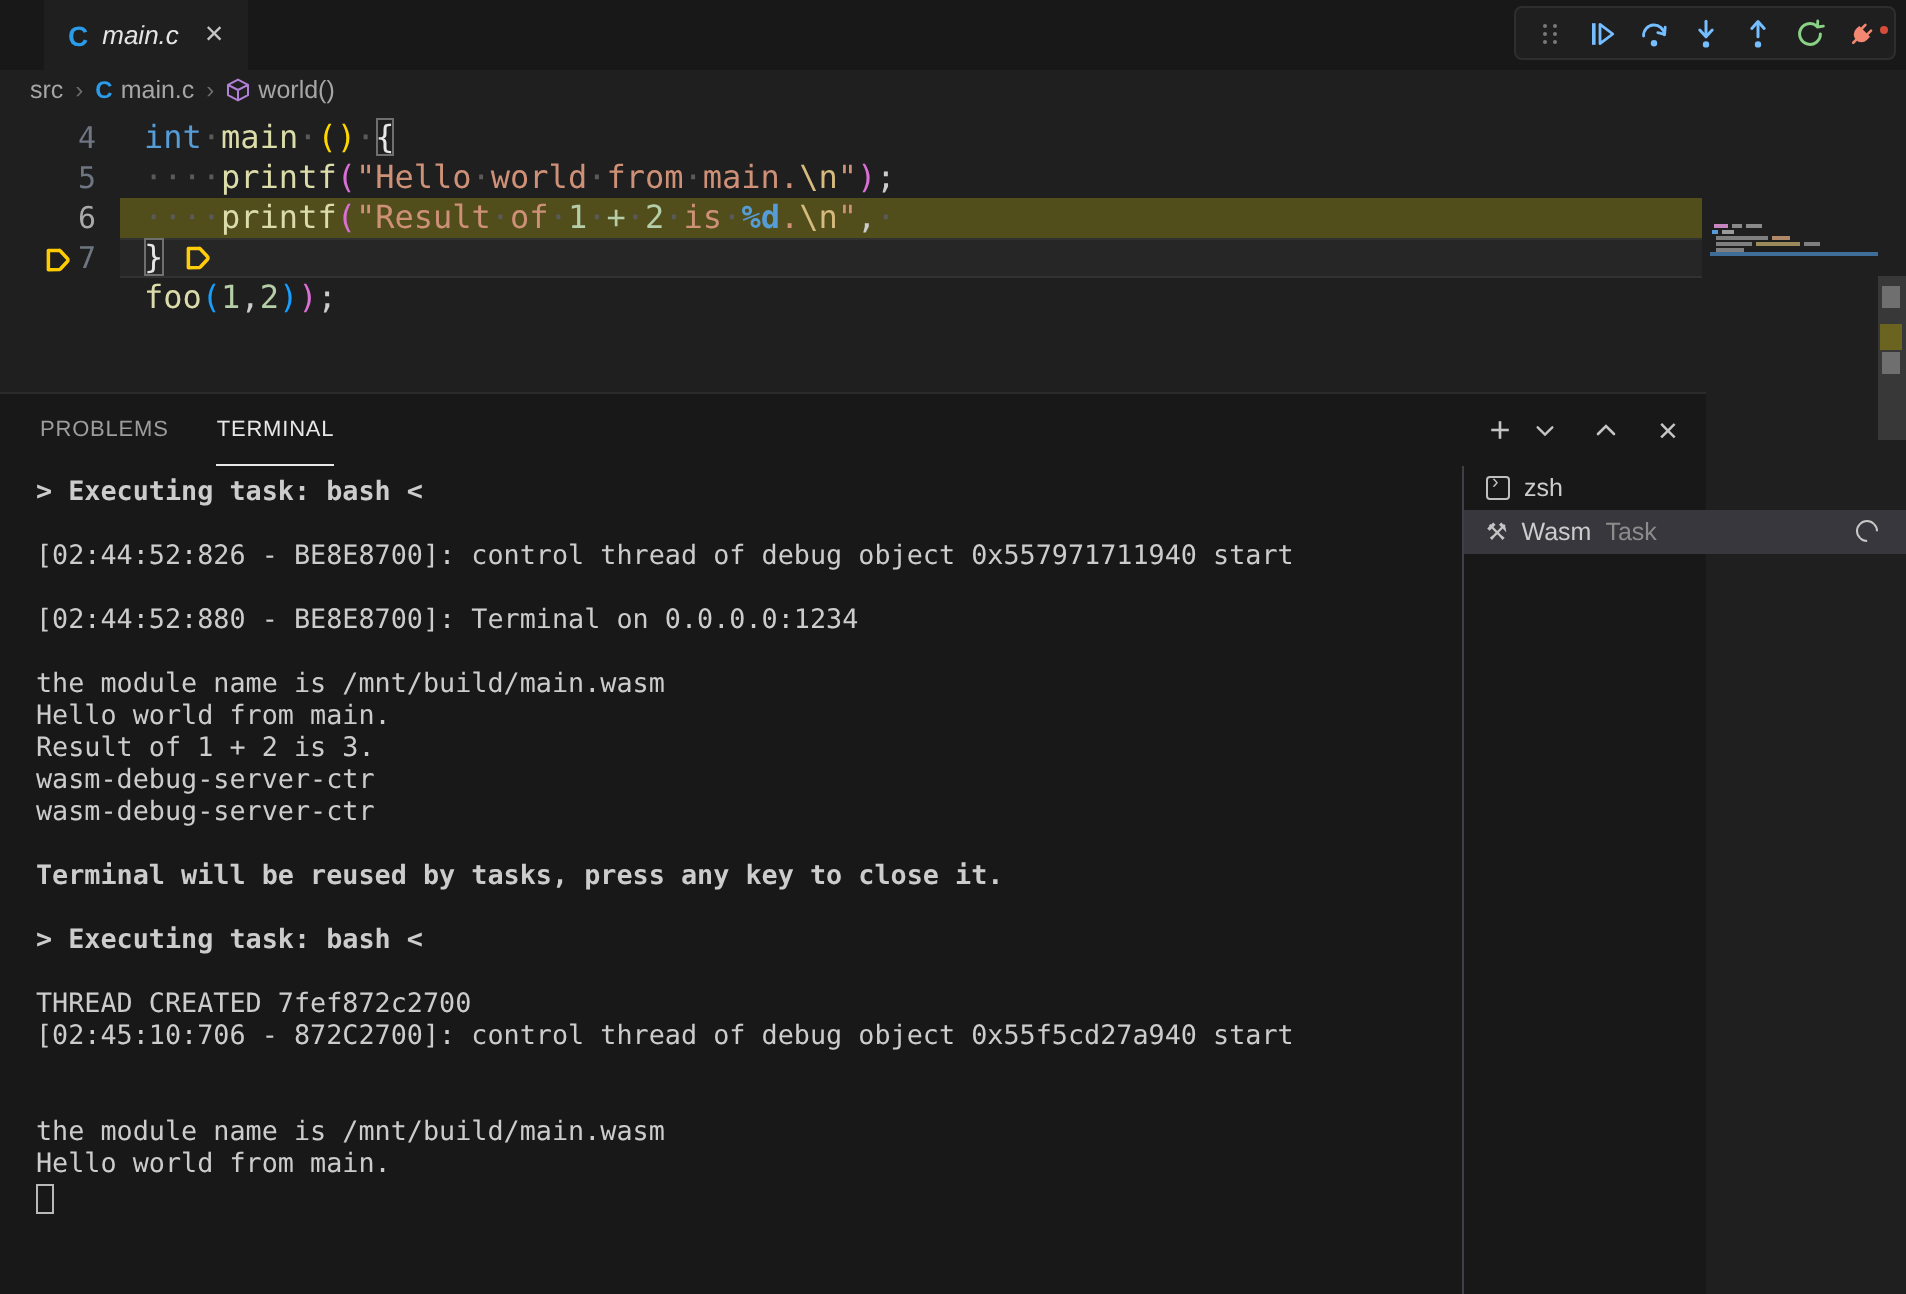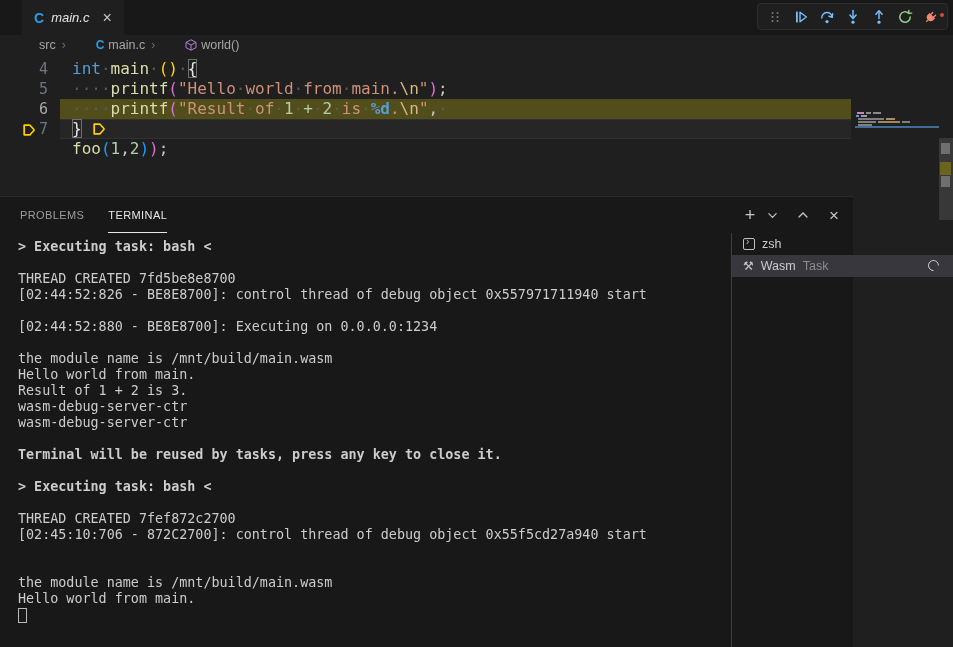--- a/index.html
+++ b/index.html
@@ -22,21 +22,21 @@
   .dbg-btn { width:23px; height:23px; display:flex; align-items:center; justify-content:center;
              border-radius:4px; cursor:pointer; }
   .red-dot { position:absolute; left:940px; top:13px; width:4px; height:4px; border-radius:50%;
              background:#D64C3C; }
 
   
   .breadcrumbs { position:absolute; left:0; top:35px; width:953px; height:20px; background:#1F1F1F;
                  display:flex; align-items:center; padding-left:15px; gap:6px;
                  font-size:12.5px; color:#A6A6A6; }
   .bc-sep { color:#6d6d6d; font-size:12px; }
-  .bc-item { display:flex; align-items:center; gap:4px; cursor:pointer;margin-left:24px; }
+  .bc-item { display:flex; align-items:center; gap:4px; cursor:pointer; }
   .bc-c { font-size:12px; }
 
   
   .editor { position:absolute; left:0; top:55px; width:953px; height:141px; background:#1F1F1F;
             font-family:"DejaVu Sans Mono", monospace; font-size:16px; }
   .code-rows { position:absolute; left:0; top:4px; width:953px; }
   .code-row { position:relative; height:20px; line-height:20px; white-space:pre; }
   .row-hl { position:absolute; left:60px; top:0; width:791px; height:20px; background:#514E1C; }
   .row-cur { position:absolute; left:60px; top:0; width:791px; height:20px;
              background:rgba(255,255,255,0.035); border-top:1px solid rgba(255,255,255,0.05);
@@ -246,24 +246,23 @@
               <path d="M2 8 L6 4 L10 8" fill="none" stroke="#C5C5C5" stroke-width="1.3" stroke-linecap="round"></path>
             </svg>
         </span>
         <span class="pact" style="font-size:17px;">×</span>
       </div>
     </div>
 
     <div class="term-out" id="term-out">
         <div class="t-line bold">&gt; Executing task: bash &lt;</div>
         <div class="t-line"></div>
-        <div class="t-line">THREAD CREATED 7fd5be8e8700</div>
         <div class="t-line">[02:44:52:826 - BE8E8700]: control thread of debug object 0x557971711940 start</div>
         <div class="t-line"></div>
-        <div class="t-line">[02:44:52:880 - BE8E8700]: Executing on 0.0.0.0:1234</div>
+        <div class="t-line">[02:44:52:880 - BE8E8700]: Terminal on 0.0.0.0:1234</div>
         <div class="t-line"></div>
         <div class="t-line">the module name is /mnt/build/main.wasm</div>
         <div class="t-line">Hello world from main.</div>
         <div class="t-line">Result of 1 + 2 is 3.</div>
         <div class="t-line">wasm-debug-server-ctr</div>
         <div class="t-line">wasm-debug-server-ctr</div>
         <div class="t-line"></div>
         <div class="t-line bold">Terminal will be reused by tasks, press any key to close it.</div>
         <div class="t-line"></div>
         <div class="t-line bold">&gt; Executing task: bash &lt;</div>

